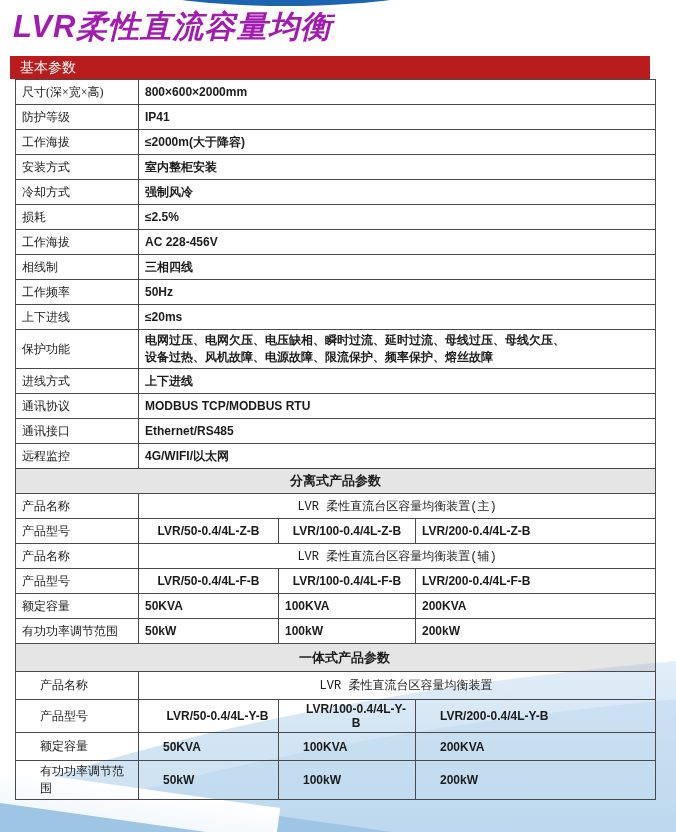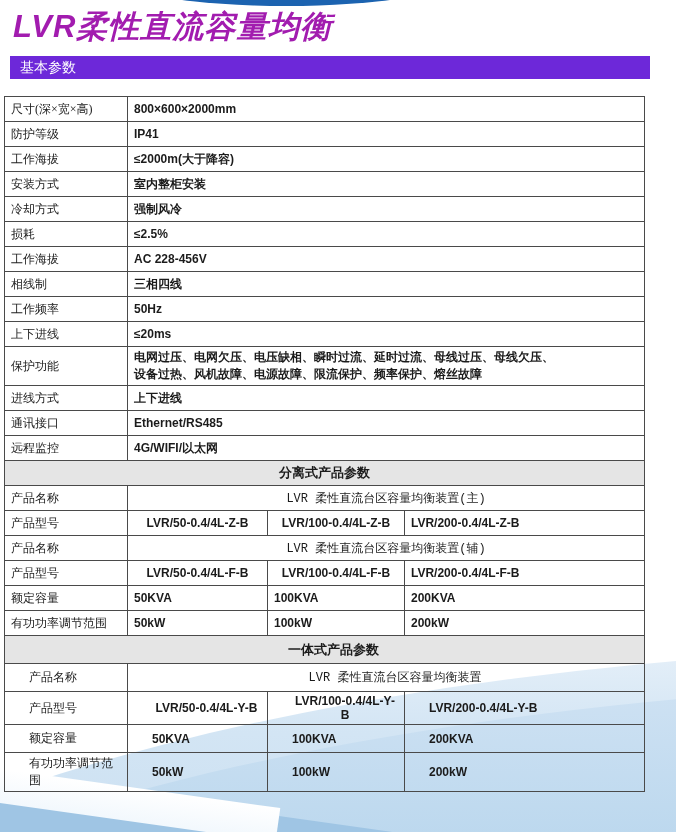--- a/index.html
+++ b/index.html
@@ -30,28 +30,28 @@
     background:linear-gradient(180deg,#ffffff 0%,#f2f8fd 100%);transform:rotate(8deg);
   }
   
   .title{
     position:absolute;left:13px;top:6px;margin:0;z-index:2;
     font-size:31px;font-weight:bold;font-style:italic;color:#a21caf;letter-spacing:1px;
   }
   
   .band{
     position:absolute;left:10px;top:56px;width:640px;height:23px;z-index:2;
-    background:#6d28d9;color:#ffffff;font-size:14px;line-height:23px;
+    background:#b91c1c;color:#ffffff;font-size:14px;line-height:23px;
     padding-left:10px;box-sizing:border-box;
     font-family:"Liberation Serif","DejaVu Serif",serif;
   }
   
   table.spec{
-    position:absolute;left:4px;top:79px;width:640px;z-index:1;
-    border-collapse:collapse;table-layout:fixed;margin-top:17px;
+    position:absolute;left:15px;top:79px;width:640px;z-index:1;
+    border-collapse:collapse;table-layout:fixed;
   }
   table.spec td{
     border:1px solid #4a4a4a;height:20px;padding:2px 6px;
     font-size:12px;color:#1b1b1b;vertical-align:middle;background:transparent;
   }
   td.lbl{font-family:"Liberation Serif","DejaVu Serif",serif;font-weight:400;}
   td.val{font-weight:700;font-size:12.5px;white-space:pre-line;line-height:17px;}
   tr.sec td{
     background:rgba(125,125,125,0.20);text-align:center;font-weight:700;font-size:13px;
     font-family:"Liberation Serif","DejaVu Serif",serif;
@@ -142,20 +142,24 @@
         <td class="val" colspan="3">电网过压、电网欠压、电压缺相、瞬时过流、延时过流、母线过压、母线欠压、
 设备过热、风机故障、电源故障、限流保护、频率保护、熔丝故障</td>
       </tr>
 
       <tr>
         <td class="lbl">进线方式</td>
         <td class="val" colspan="3">上下进线</td>
       </tr>
 
 
+      <tr>
+        <td class="lbl">通讯协议</td>
+        <td class="val" colspan="3">MODBUS TCP/MODBUS RTU</td>
+      </tr>
 
       <tr>
         <td class="lbl">通讯接口</td>
         <td class="val" colspan="3">Ethernet/RS485</td>
       </tr>
 
       <tr>
         <td class="lbl">远程监控</td>
         <td class="val" colspan="3">4G/WIFI/以太网</td>
       </tr>

